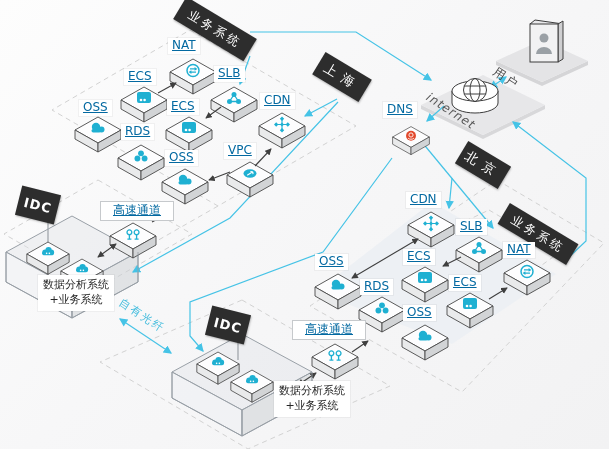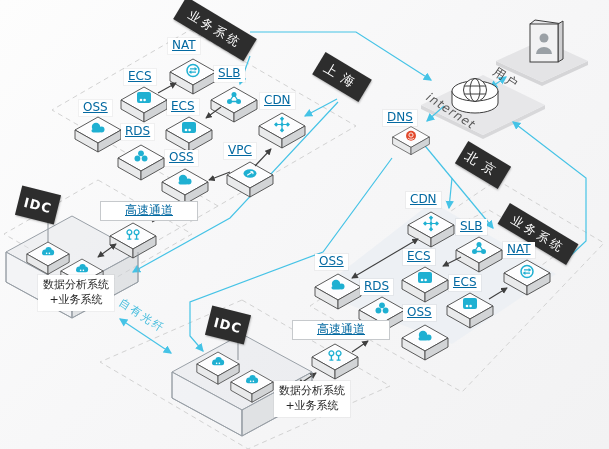--- a/index.html
+++ b/index.html
@@ -8,21 +8,21 @@
     background:linear-gradient(135deg,#fdfdfd 0%,#f7f7f8 45%,#f2f2f3 100%);
     font-family:"DejaVu Sans","Liberation Sans",sans-serif;
   }
   #stage svg{position:absolute;left:0;top:0;}
   .nlabel{
     position:absolute;background:#ffffff;color:#0369a1;
     font-size:12px;line-height:1.15;padding:1px 4px;white-space:nowrap;
     box-shadow:0 0 0 1px rgba(0,0,0,0.04);
     text-decoration:underline;
   }
-  .nlabel.bordered{border:1px solid #c6c9cc;padding:2px 24px;box-shadow:none;}
+  .nlabel.bordered{border:1px solid #c6c9cc;padding:2px 12px;box-shadow:none;}
   .banner{
     position:absolute;background:#2d2d2d;color:#fff;
     display:flex;align-items:center;justify-content:center;
     font-size:12px;letter-spacing:3px;box-shadow:1px 1px 2px rgba(0,0,0,0.25);
   }
   .banner.small{font-size:13px;font-weight:bold;letter-spacing:1px;}
   .caption{
     position:absolute;background:#fff;color:#262626;font-size:11px;
     text-align:center;padding:3px 5px;line-height:1.35;white-space:nowrap;
     box-shadow:0 0 0 1px rgba(0,0,0,0.04);
@@ -413,21 +413,21 @@
 
   <div class="nlabel" style="left:406px;top:192px;">CDN</div>
   <div class="nlabel" style="left:456px;top:219px;">SLB</div>
   <div class="nlabel" style="left:503px;top:242px;">NAT</div>
   <div class="nlabel" style="left:315px;top:254px;">OSS</div>
   <div class="nlabel" style="left:403px;top:249px;">ECS</div>
   <div class="nlabel" style="left:360px;top:279px;">RDS</div>
   <div class="nlabel" style="left:449px;top:275px;">ECS</div>
   <div class="nlabel" style="left:403px;top:305px;">OSS</div>
 
-  <div class="nlabel" style="left:383px;top:102px;margin-top:8px;">DNS</div>
+  <div class="nlabel" style="left:383px;top:102px;">DNS</div>
   <div class="nlabel bordered" style="left:100px;top:201px;">高速通道</div>
   <div class="nlabel bordered" style="left:292px;top:320px;">高速通道</div>
 
   <div class="caption" style="left:38px;top:275px;">
     <span>数据分析系统</span><br>
     <span>+业务系统</span>
   </div>
   <div class="caption" style="left:274px;top:381px;">
     <span>数据分析系统</span><br>
     <span>+业务系统</span>

